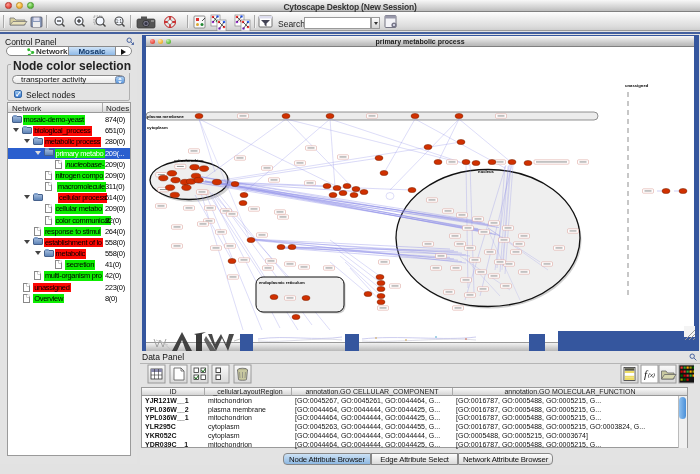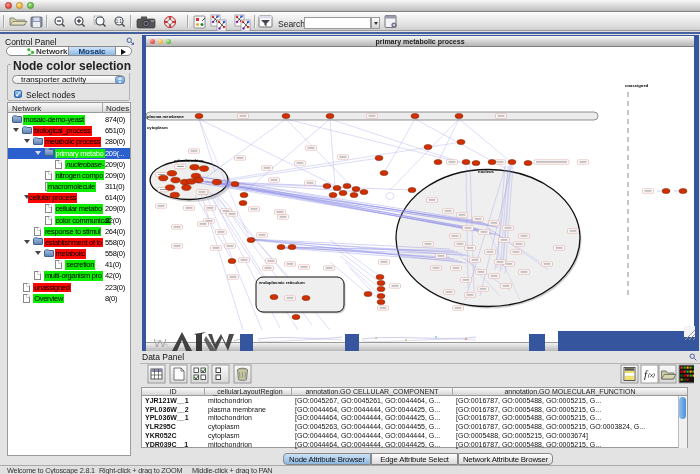--- a/index.html
+++ b/index.html
@@ -67,20 +67,21 @@
 #status{left:0;top:465px;width:700px;height:9px;background:#e0e0e0;border-top:1px solid #aaa;font-size:7.3px;color:#333;letter-spacing:-0.2px}
 #status span{position:absolute;top:0px}
 </style></head>
 <body>
 <div id="app">
 
 <div class="abs" id="titlebar">
   <div class="abs tl" style="left:5px;background:radial-gradient(circle at 35% 30%,#ff9d96,#ec5348 60%,#c93a30);border:0.5px solid #b5352b"></div>
   <div class="abs tl" style="left:16px;background:radial-gradient(circle at 35% 30%,#ffe9a8,#f5b63b 60%,#d69a2a);border:0.5px solid #c08e27"></div>
   <div class="abs tl" style="left:27px;background:radial-gradient(circle at 35% 30%,#c4f2b0,#66c244 60%,#4da233);border:0.5px solid #499b30"></div>
+  <div class="abs" id="title">Cytoscape Desktop (New Session)</div>
 </div>
 
 <div class="abs" id="toolbar">
   <div class="abs tsep" style="left:3px"></div>
   <div class="abs tsep" style="left:46px"></div>
   <div class="abs tsep" style="left:130px"></div>
   <div class="abs tsep" style="left:187px"></div>
   <div class="abs tsep" style="left:254px"></div>
   <svg class="abs" style="left:0;top:2px" width="700" height="17" id="tbicons">
         <path d="M10 11 L10 4 L14 4 L16 6 L25 6 L25 11 Z" fill="#d8d0a0" stroke="#777" stroke-width="0.8"></path>
@@ -217,27 +218,27 @@
             <span class="tlab green" style="left:57.3px;font-style:italic;">nucleobase-</span>
             <span class="tval" style="">209(0)</span>
           </div>
           <div class="trow abs" style="top:66.85px;">
             <span class="file" style="left:36.599999999999994px"></span>
             <span class="tlab green" style="left:46.599999999999994px;">nitrogen compo</span>
             <span class="tval" style="">209(0)</span>
           </div>
           <div class="trow abs" style="top:78.02px;">
             <span class="file" style="left:36.599999999999994px"></span>
-            <span class="tlab green" style="left:39px;">macromolecule</span>
+            <span class="tlab green" style="left:49px;">macromolecule</span>
             <span class="tval" style="">311(0)</span>
           </div>
           <div class="trow abs" style="top:89.19px;">
             <span class="arrow" style="left:15.899999999999999px;"></span>
             <span class="folder" style="left:24.9px"></span>
-            <span class="tlab red" style="left:20px;">cellular process</span>
+            <span class="tlab red" style="left:50px;">cellular process</span>
             <span class="tval" style="">614(0)</span>
           </div>
           <div class="trow abs" style="top:100.36px;">
             <span class="file" style="left:36.599999999999994px"></span>
             <span class="tlab green" style="left:46.599999999999994px;">cellular metabo</span>
             <span class="tval" style="">209(0)</span>
           </div>
           <div class="trow abs" style="top:111.53px;">
             <span class="file" style="left:36.599999999999994px"></span>
             <span class="tlab green" style="left:46.599999999999994px;">color communicat</span>
@@ -758,18 +759,13 @@
       </div>
   <div class="abs" style="left:536px;top:8px;width:9px;height:52px;background:#f0f0f0;border-left:1px solid #bbb"></div>
   <div class="abs" style="left:537px;top:9px;width:7px;height:22px;border-radius:4px;background:linear-gradient(90deg,#8fc1f0,#4a8fd8)"></div>
 </div>
 <div class="abs" id="seg">
   <div class="segb" style="left:0;width:88px;border-radius:4px 0 0 4px;background:linear-gradient(#cde2f5,#8db8e2)">Node Attribute Browser</div>
   <div class="segb" style="left:88px;width:87px">Edge Attribute Select</div>
   <div class="segb" style="left:175px;width:95px;border-radius:0 4px 4px 0">Network Attribute Browser</div>
 </div>
 
-<div class="abs" id="status">
-  <span style="left:7px">Welcome to Cytoscape 2.8.1</span>
-  <span style="left:99px">Right-click + drag to ZOOM</span>
-  <span style="left:192px">Middle-click + drag to PAN</span>
-</div>
 
 </div>
 </body></html>

